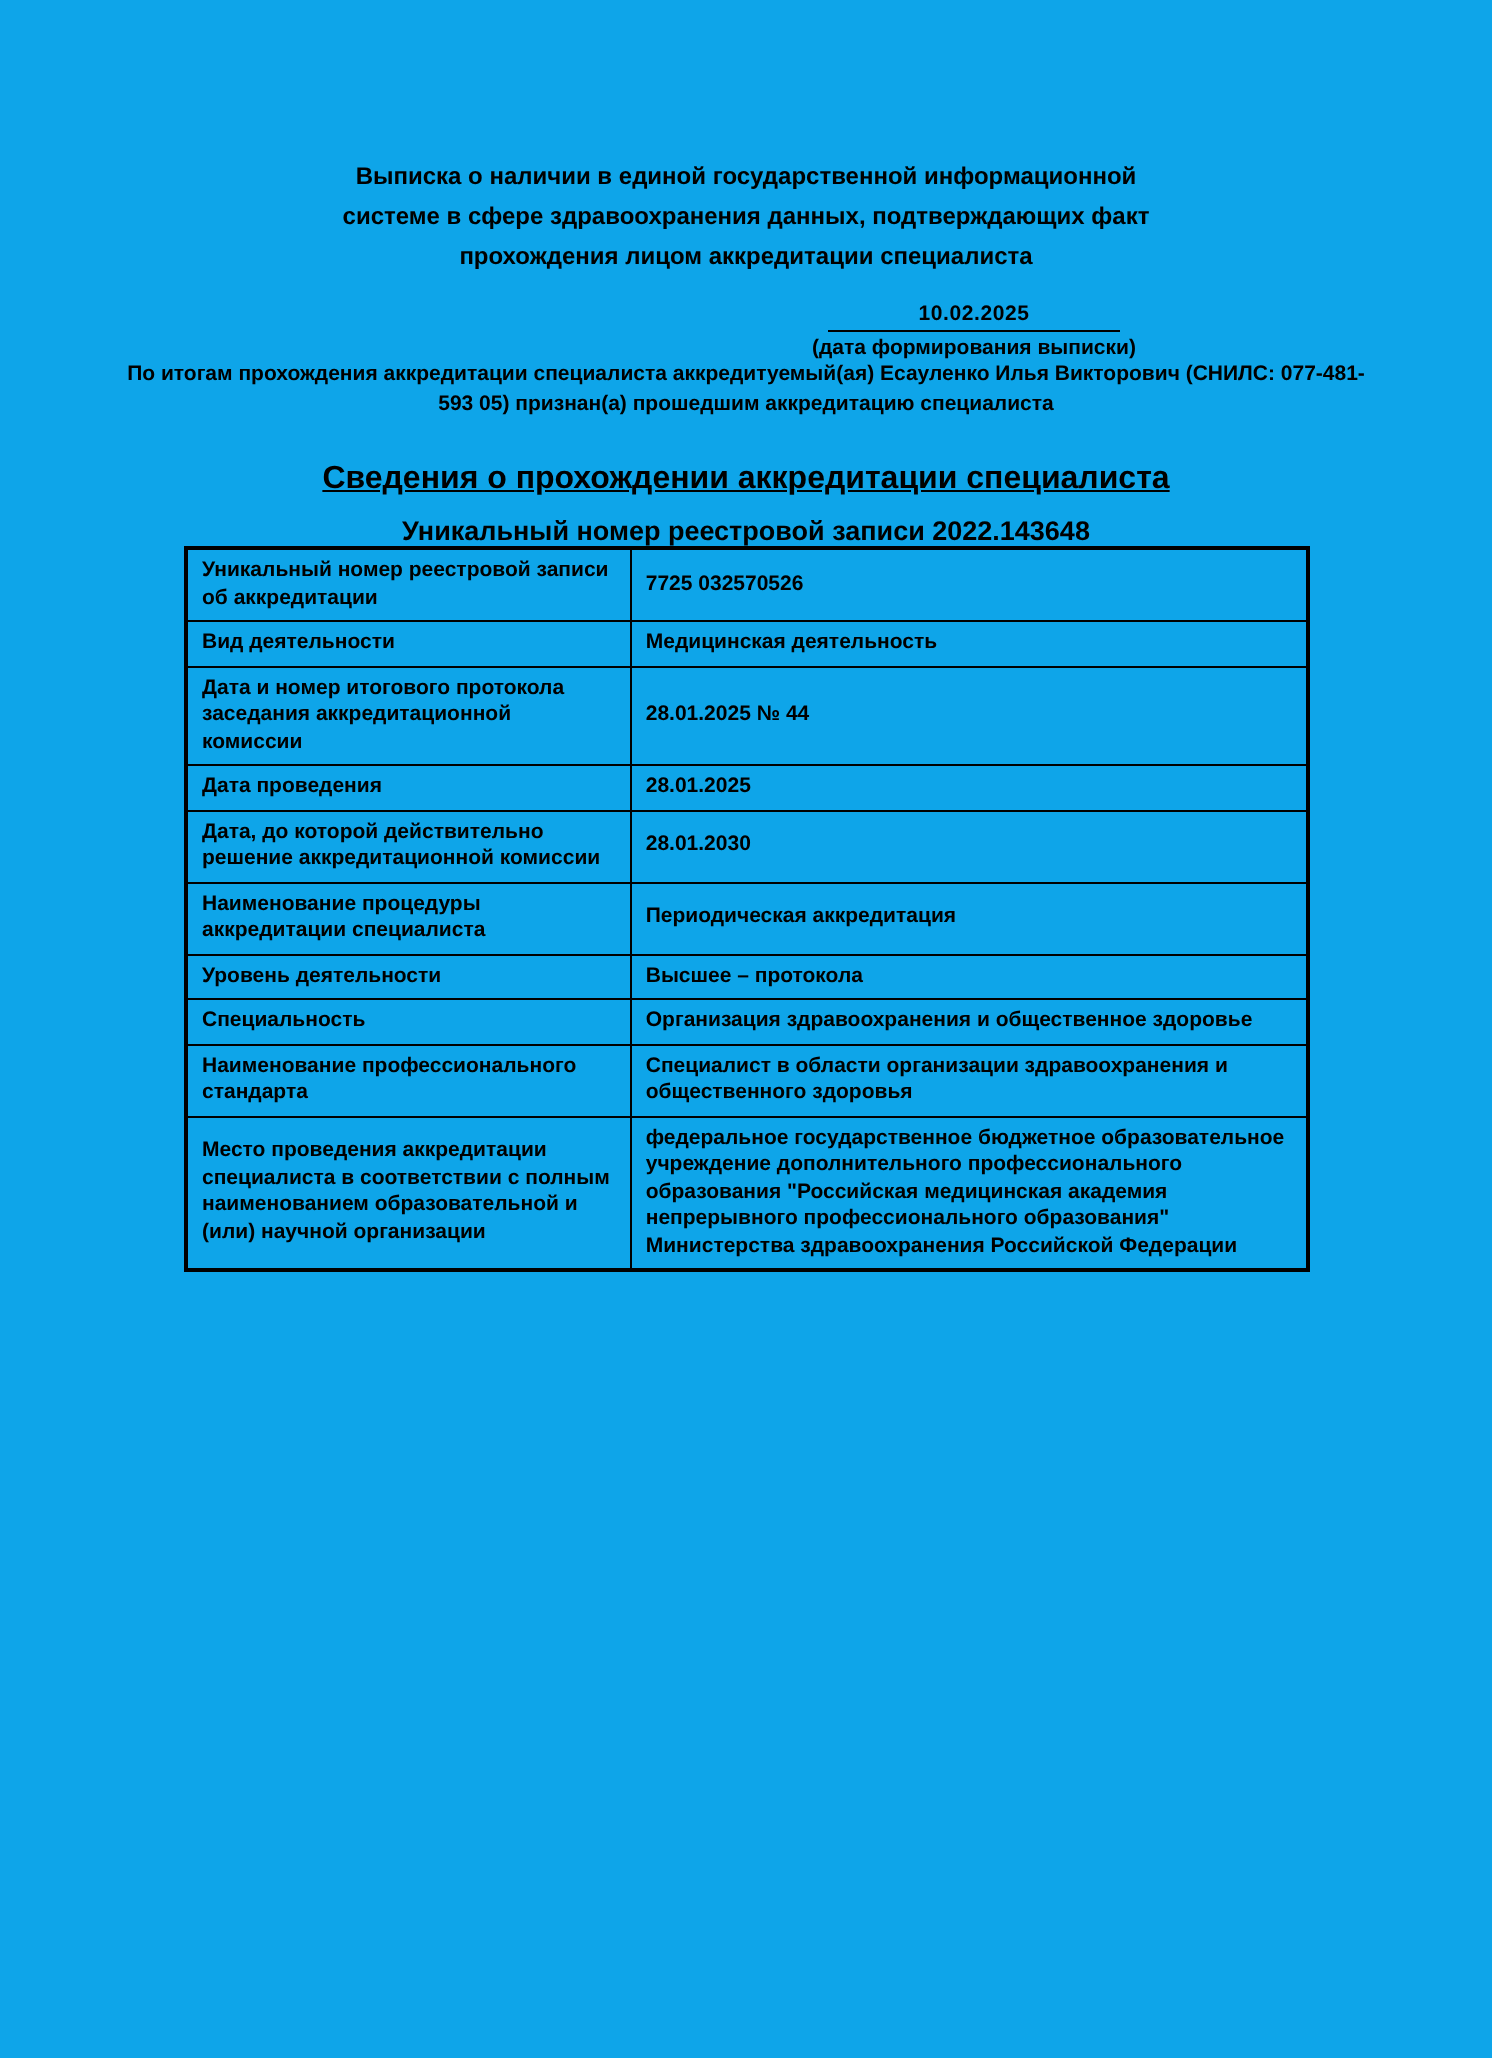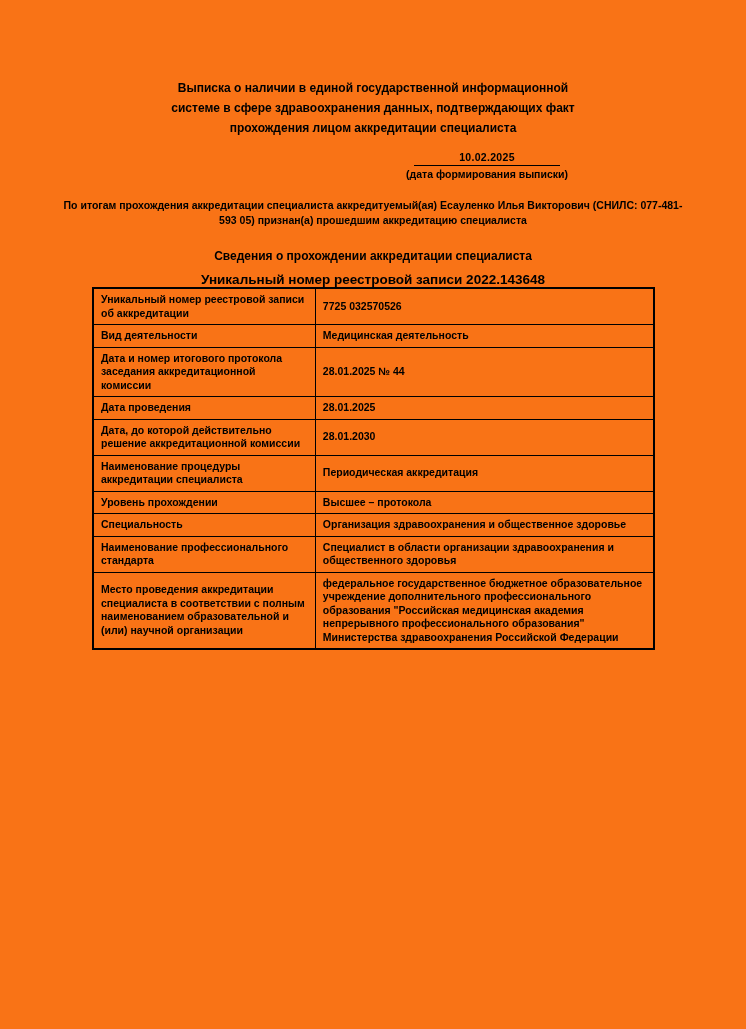--- a/index.html
+++ b/index.html
@@ -8,21 +8,21 @@
     width: 746px;
     height: 1029px;
     font-family: "Liberation Sans", sans-serif;
     font-weight: bold;
     color: #000000;
     overflow: hidden;
   }
   .page {
     width: 746px;
     height: 1029px;
-    background: #f97316;
+    background: #0ea5e9;
     padding-top: 78px;
   }
   .doc-title {
     text-align: center;
     font-size: 12px;
     line-height: 20px;
   }
   .doc-title .line { display: block; white-space: nowrap; }
 
   .date-block {
@@ -39,31 +39,31 @@
     border-bottom: 1.5px solid #000;
     letter-spacing: 0.3px;
   }
   .date-caption {
     display: block;
     margin-top: 2px;
     white-space: nowrap;
   }
 
   .intro {
-    margin-top: 18px;
     text-align: center;
     font-size: 10.5px;
     line-height: 14.5px;
   }
   .intro .line { display: block; white-space: nowrap; }
 
   .section-heading {
     margin-top: 22px;
     text-align: center;
-    font-size: 12px;
+    font-size: 16px;
+    text-decoration: underline;
   }
   .registry-heading {
     margin-top: 9px;
     text-align: center;
     font-size: 13.5px;
   }
 
   table.acc-table {
     border-collapse: collapse;
     margin-top: 0;
@@ -126,21 +126,21 @@
       </tr>
       <tr>
         <td class="label-cell">Дата, до которой действительно решение аккредитационной комиссии</td>
         <td class="value-cell">28.01.2030</td>
       </tr>
       <tr>
         <td class="label-cell">Наименование процедуры аккредитации специалиста</td>
         <td class="value-cell">Периодическая аккредитация</td>
       </tr>
       <tr>
-        <td class="label-cell">Уровень прохождении</td>
+        <td class="label-cell">Уровень деятельности</td>
         <td class="value-cell">Высшее – протокола</td>
       </tr>
       <tr>
         <td class="label-cell">Специальность</td>
         <td class="value-cell">Организация здравоохранения и общественное здоровье</td>
       </tr>
       <tr>
         <td class="label-cell">Наименование профессионального стандарта</td>
         <td class="value-cell">Специалист в области организации здравоохранения и общественного здоровья</td>
       </tr>

